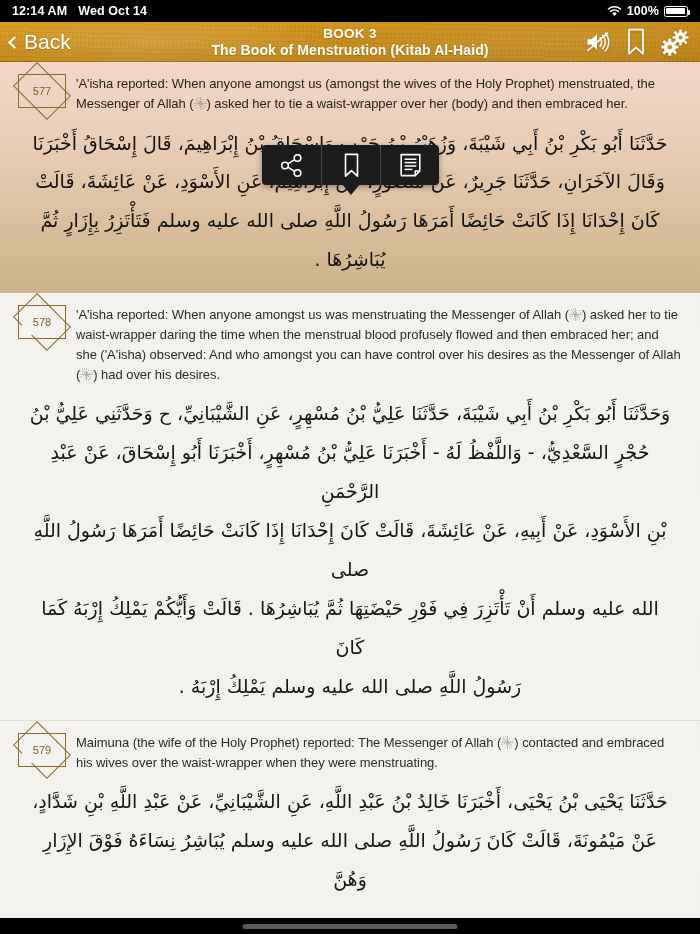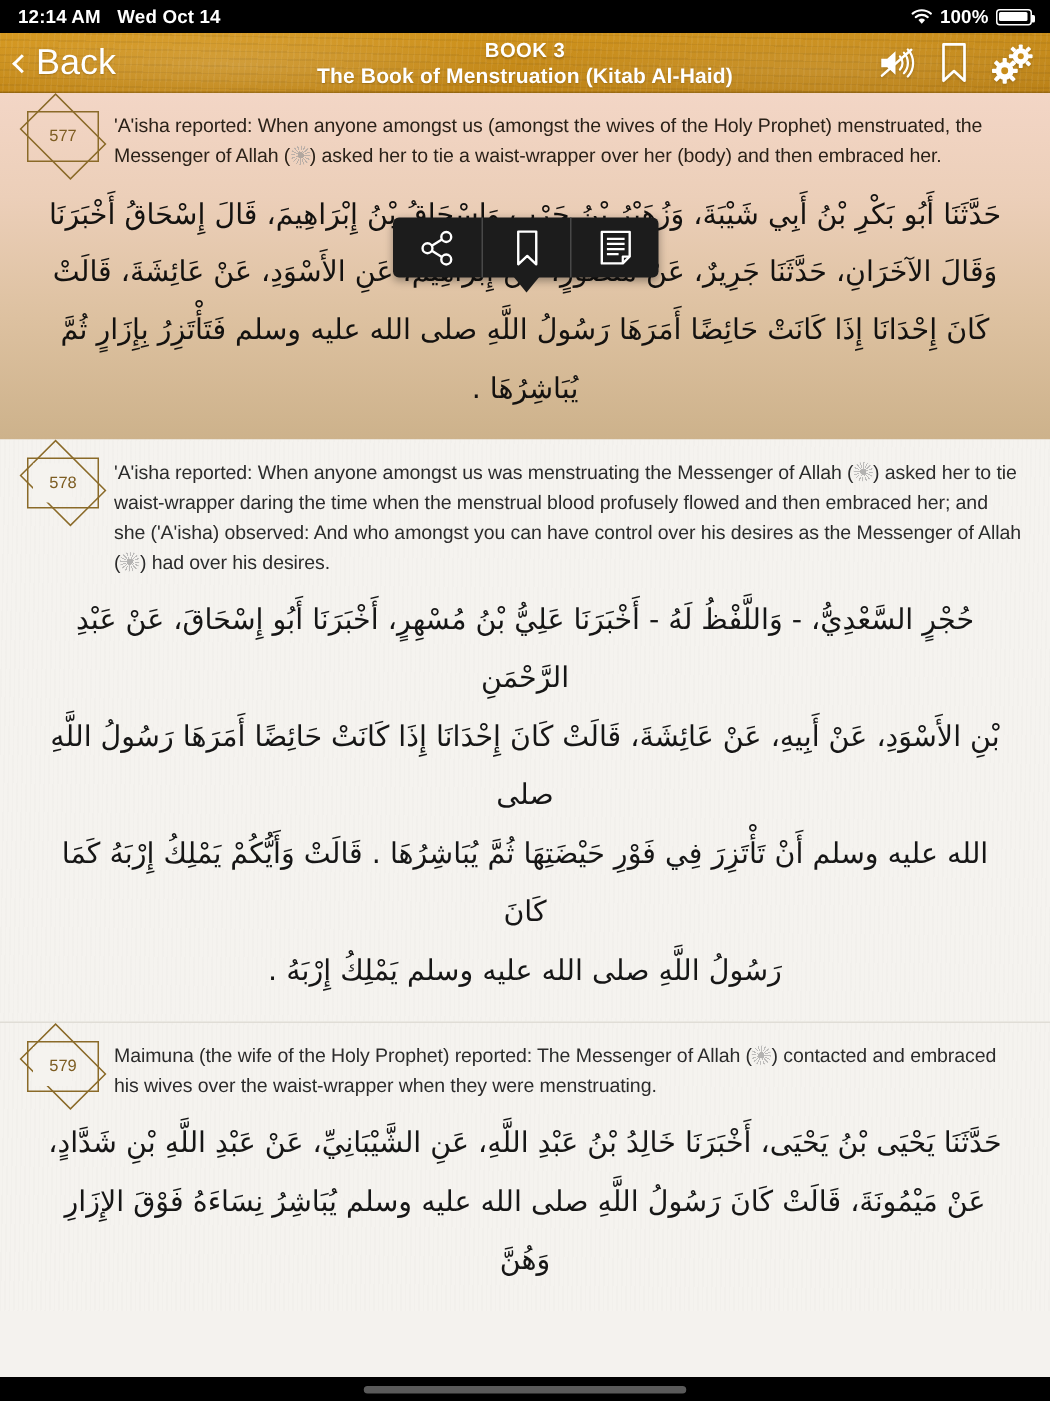--- a/index.html
+++ b/index.html
@@ -97,21 +97,21 @@
     left: 0; right: 0; bottom: 0;
     height: 1px;
     background: rgba(90,60,5,0.35);
   }
 
   .back-btn {
     display: flex;
     align-items: center;
     gap: 5px;
     color: #fff;
-    font-size: 24px;
+    font-size: 21px;
     z-index: 2;
     cursor: pointer;
     padding: 2px 6px 2px 2px;
     text-shadow: 0 1px 1px rgba(90,60,0,0.35);
   }
   .chev {
     display: inline-block;
     width: 9px; height: 9px;
     border-left: 2.4px solid #fff;
     border-bottom: 2.4px solid #fff;
@@ -420,20 +420,21 @@
           <span class="star s1"></span>
           <span class="star s2"></span>
           <span class="cover"></span>
           <span class="num">578</span>
         </div>
         <div class="h-en">
           <span>'A'isha reported: When anyone amongst us was menstruating the Messenger of Allah (</span><span class="saw"></span><span>) asked her to tie waist-wrapper daring the time when the menstrual blood profusely flowed and then embraced her; and she ('A'isha) observed: And who amongst you can have control over his desires as the Messenger of Allah (</span><span class="saw"></span><span>) had over his desires.</span>
         </div>
       </div>
       <div class="h-ar">
+        <div>وَحَدَّثَنَا أَبُو بَكْرِ بْنُ أَبِي شَيْبَةَ، حَدَّثَنَا عَلِيُّ بْنُ مُسْهِرٍ، عَنِ الشَّيْبَانِيِّ، ح وَحَدَّثَنِي عَلِيُّ بْنُ</div>
         <div>حُجْرٍ السَّعْدِيُّ، - وَاللَّفْظُ لَهُ - أَخْبَرَنَا عَلِيُّ بْنُ مُسْهِرٍ، أَخْبَرَنَا أَبُو إِسْحَاقَ، عَنْ عَبْدِ الرَّحْمَنِ</div>
         <div>بْنِ الأَسْوَدِ، عَنْ أَبِيهِ، عَنْ عَائِشَةَ، قَالَتْ كَانَ إِحْدَانَا إِذَا كَانَتْ حَائِضًا أَمَرَهَا رَسُولُ اللَّهِ صلى</div>
         <div>الله عليه وسلم أَنْ تَأْتَزِرَ فِي فَوْرِ حَيْضَتِهَا ثُمَّ يُبَاشِرُهَا . قَالَتْ وَأَيُّكُمْ يَمْلِكُ إِرْبَهُ كَمَا كَانَ</div>
         <div>رَسُولُ اللَّهِ صلى الله عليه وسلم يَمْلِكُ إِرْبَهُ .</div>
       </div>
     </div>
 
     <div class="hadith">
       <div class="h-row">
         <div class="badge">

